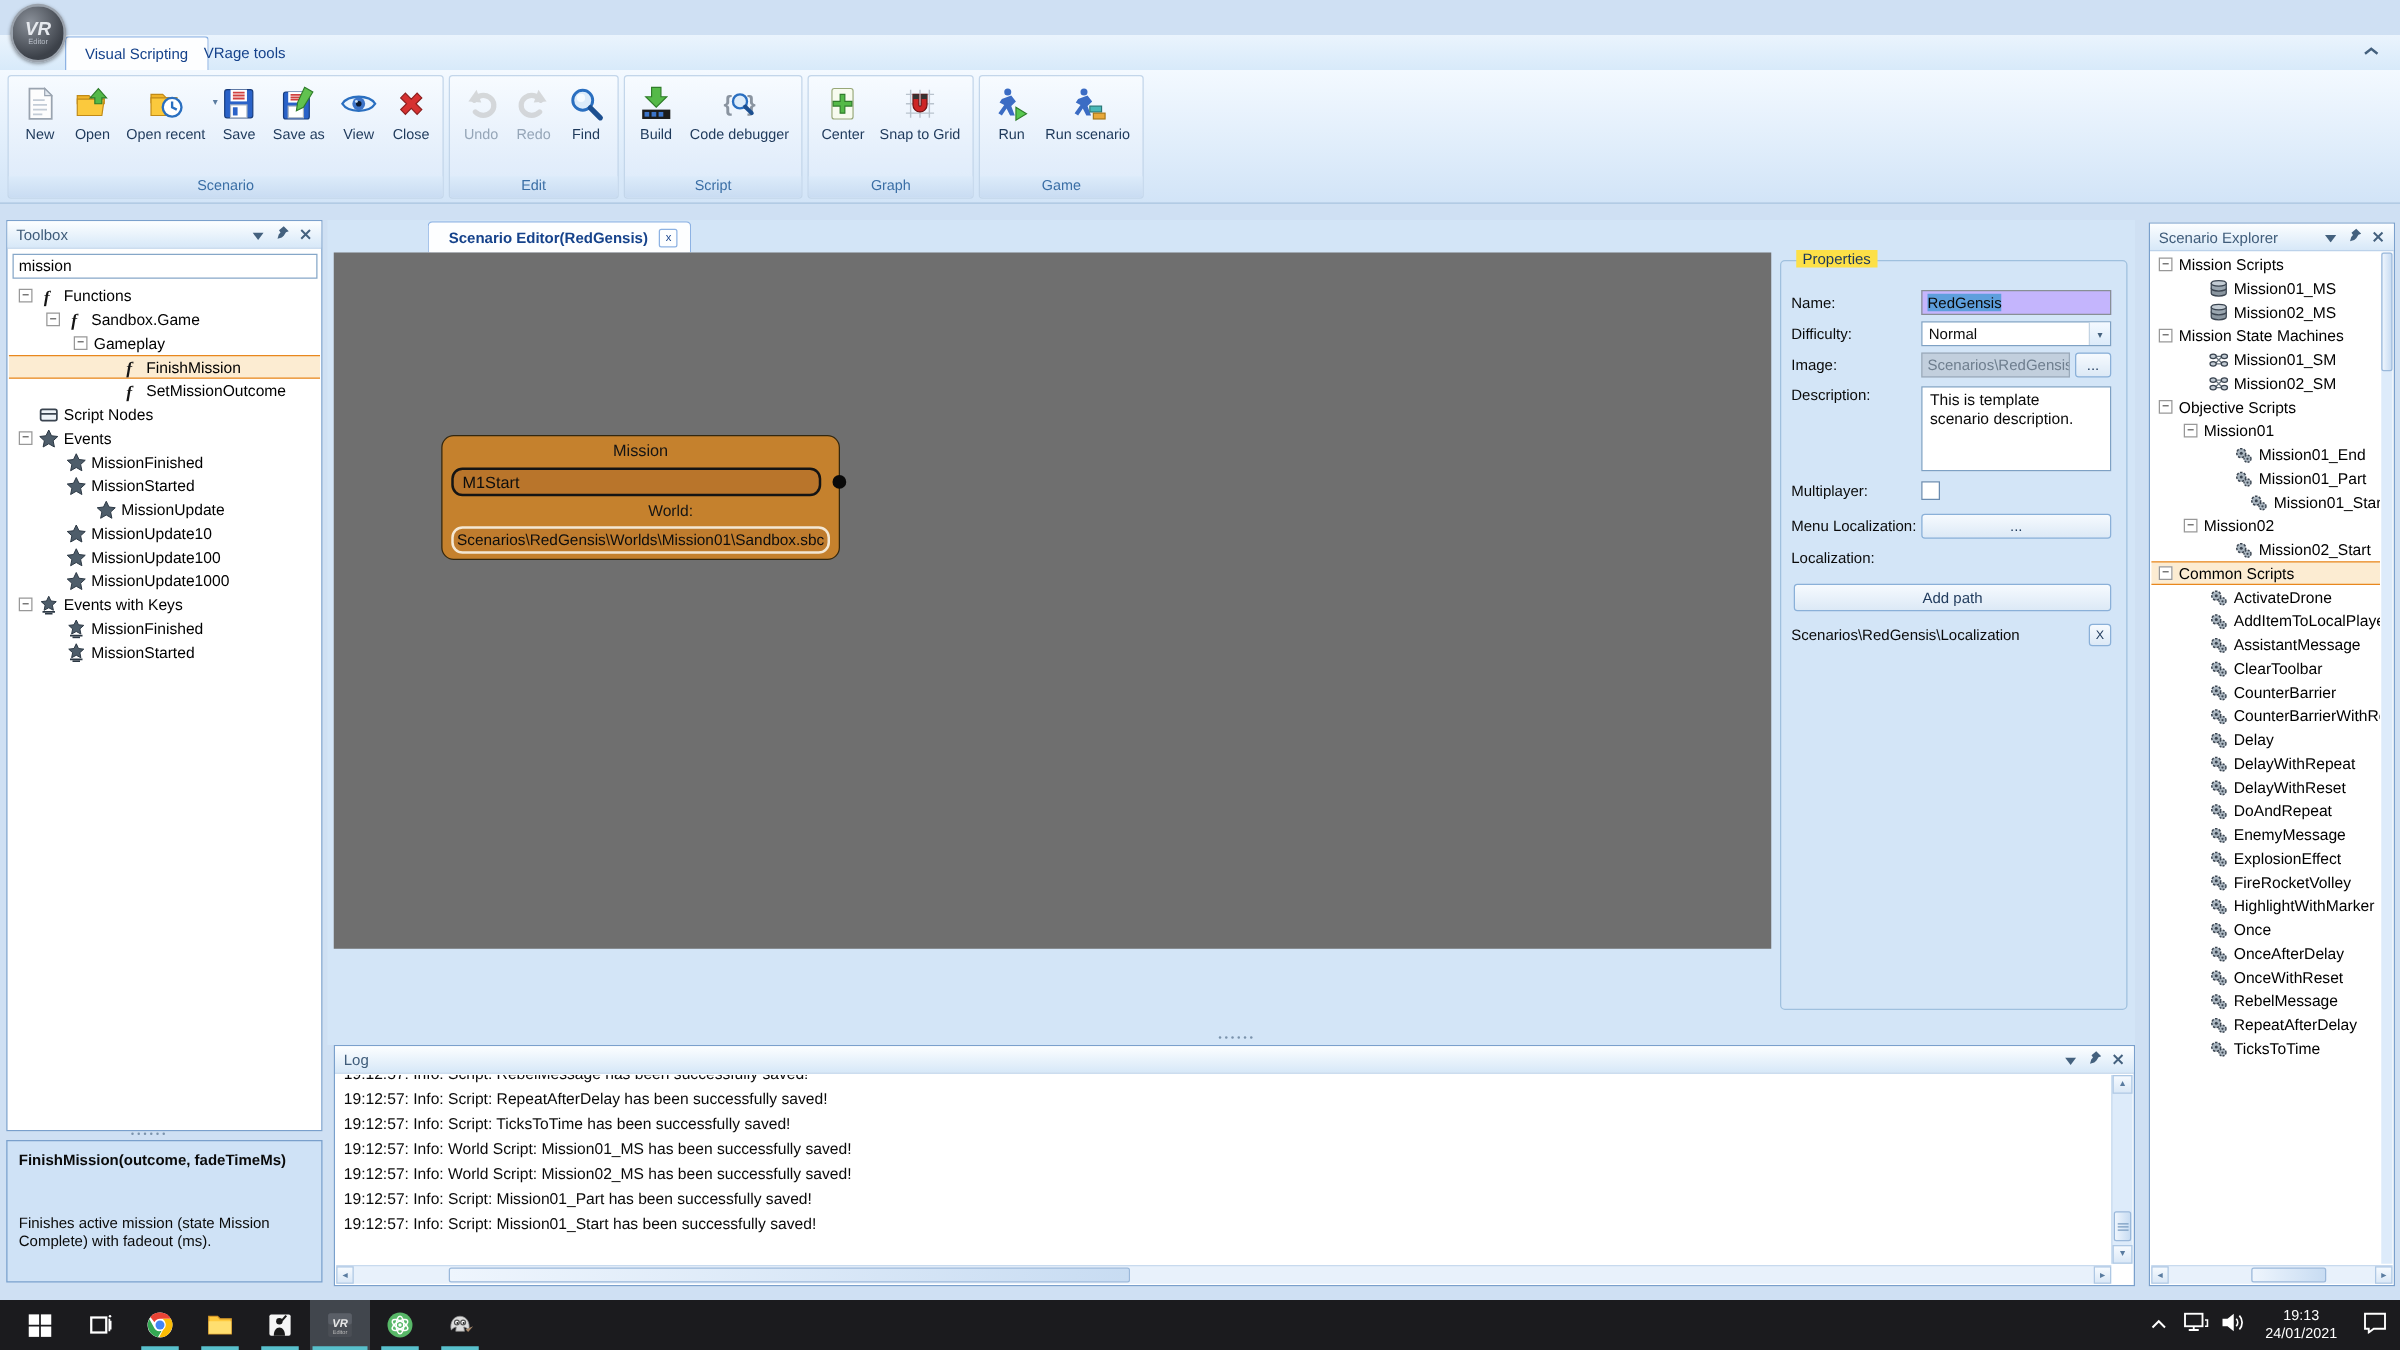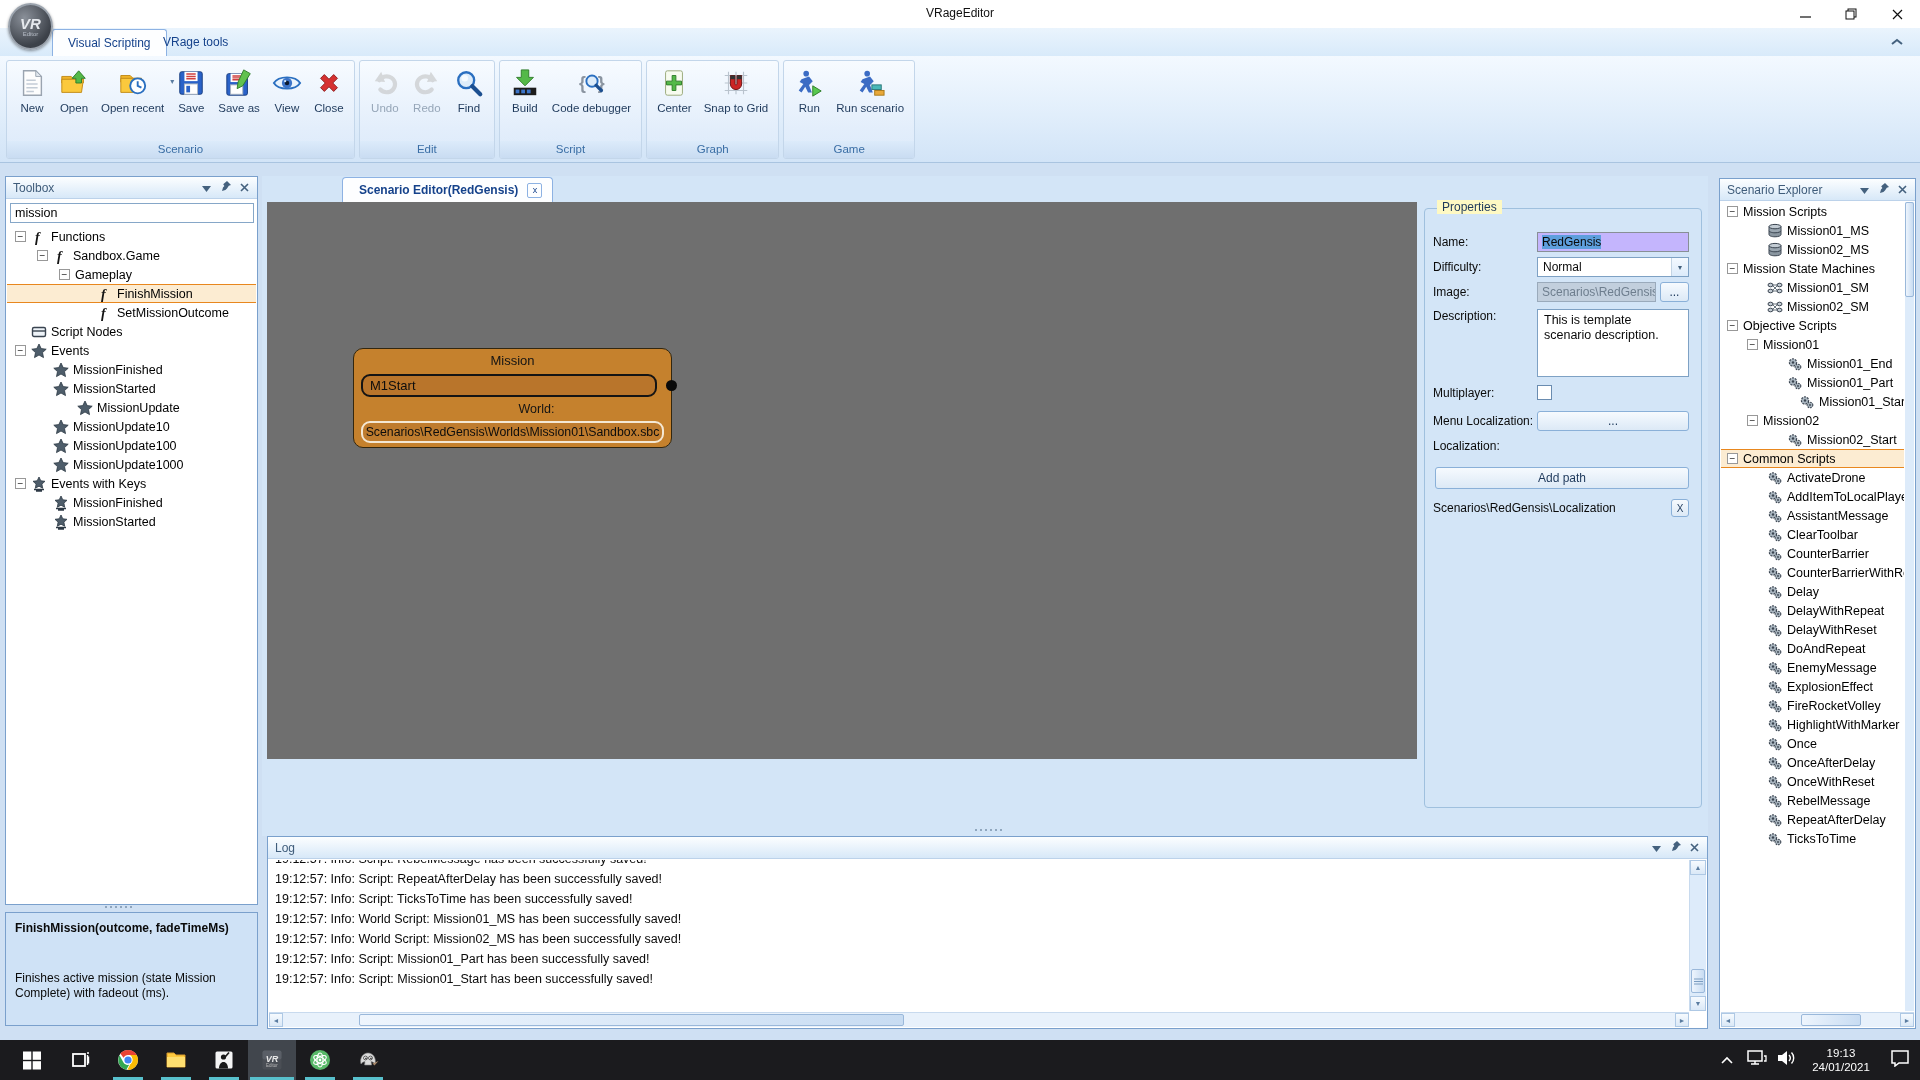--- a/index.html
+++ b/index.html
@@ -92,21 +92,21 @@
                 line-height:19px; padding-left:7px; }
   #vnode .ndot { position:absolute; right:-6px; top:31px; width:11px; height:11px; border-radius:50%; background:#0a0a0a; }
   #vnode .nwl { position:absolute; top:53px; width:100%; text-align:center; font-size:12.5px; color:#141414;padding-left:48px; }
   #vnode .nf2 { position:absolute; left:7px; right:7px; top:72px; height:22px; background:#bf7c2e;
                 border:2px solid #f4e8d4; border-radius:9px; text-align:center; font-size:12.3px;
                 color:#0d0d0d; line-height:18px; }
 
   
   #props { position:absolute; left:1424px; top:208px; width:278px; height:600px;
            border:1px solid #9fc0de; border-radius:4px; }
-  #props .legend { position:absolute; top:-9px; left:12px; background:#fef9c3; padding:0 5px;
+  #props .legend { position:absolute; top:-9px; left:12px; background:#fde047; padding:0 5px;
                    font-size:12px; color:#1e395b; }
   .prow { position:absolute; left:8px; right:12px; display:flex; align-items:center; }
   .plabel { width:104px; font-size:12px; color:#0a0a0a; flex:none; }
   .pctl { flex:1; }
   .ptext { height:20px; border:1px solid #888f96; background:#c4b5fd; font-size:12px; color:#0a0a0a;
            padding:2px 4px; overflow:hidden; white-space:nowrap; }
   .ptext .nsel { background:#5e9fdd; }
   .ptext.gray { background:#c2cfdd; border-color:#9aaabb; color:#6e7e8e; }
   .pcombo { height:20px; border:1px solid #7ea1c4; background:#fff; font-size:12px; color:#0a0a0a;
             display:flex; align-items:center; padding-left:5px; position:relative; }
@@ -147,45 +147,20 @@
   #tray { position:absolute; right:0; top:0; height:40px; display:flex; align-items:center; }
   .trayic { width:30px; height:40px; display:flex; align-items:center; justify-content:center; }
   #clock { width:78px; text-align:center; color:#fff; font-size:11.5px; line-height:14px; }
   #action-center { width:40px; height:40px; display:flex; align-items:center; justify-content:center; }
 </style>
 </head>
 <body>
 
 <div id="screen">
 
-  <div id="titlebar">
-    <span id="title-text">VRageEditor</span>
-    <div class="wctl" style="right:92px">
-      <span>
-          <svg width="11" height="11">
-            <line x1="0" y1="8" x2="11" y2="8" stroke="#111" stroke-width="1.2"></line>
-          </svg>
-        </span>
-    </div>
-    <div class="wctl" style="right:46px">
-      <span>
-          <svg width="12" height="12">
-            <rect x="3" y="1" width="8" height="8" fill="#fff" stroke="#111"></rect>
-            <rect x="1" y="3" width="8" height="8" fill="#fff" stroke="#111"></rect>
-          </svg>
-        </span>
-    </div>
-    <div class="wctl" style="right:0">
-      <span>
-          <svg width="11" height="11">
-            <path d="M1 1l9 9M10 1l-9 9" stroke="#111" stroke-width="1.2"></path>
-          </svg>
-        </span>
-    </div>
-  </div>
 
   <div id="tabrow">
     <div class="rtab active" style="left:52px">Visual Scripting</div>
     <div class="rtab" style="left:148px">VRage tools</div>
   </div>
   <div id="vr-logo">
     <span class="vr">VR</span>
     <span class="ed">Editor</span>
   </div>
   <div id="ribbon-collapse">

